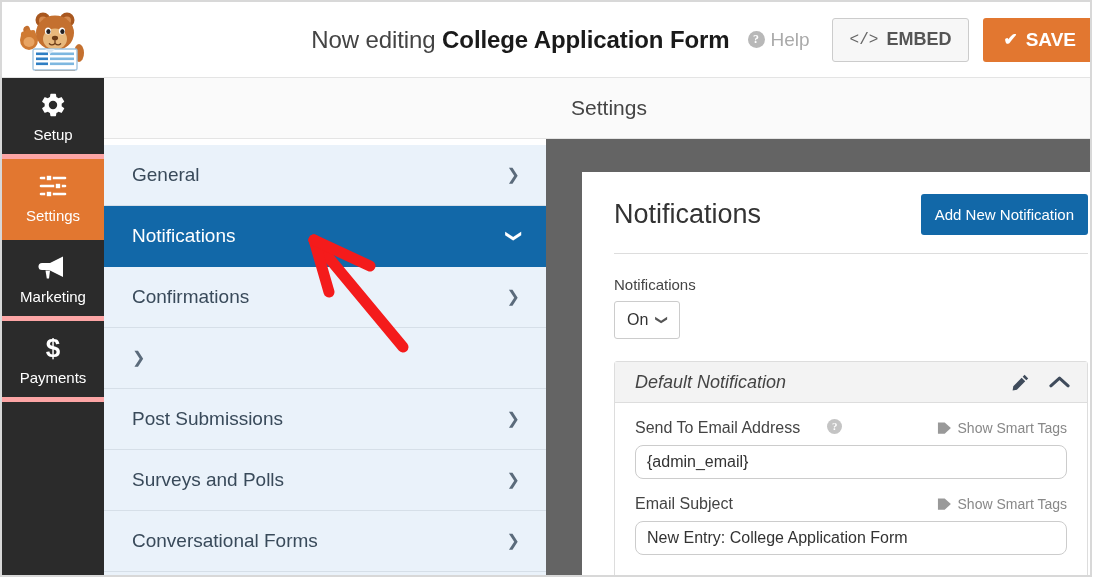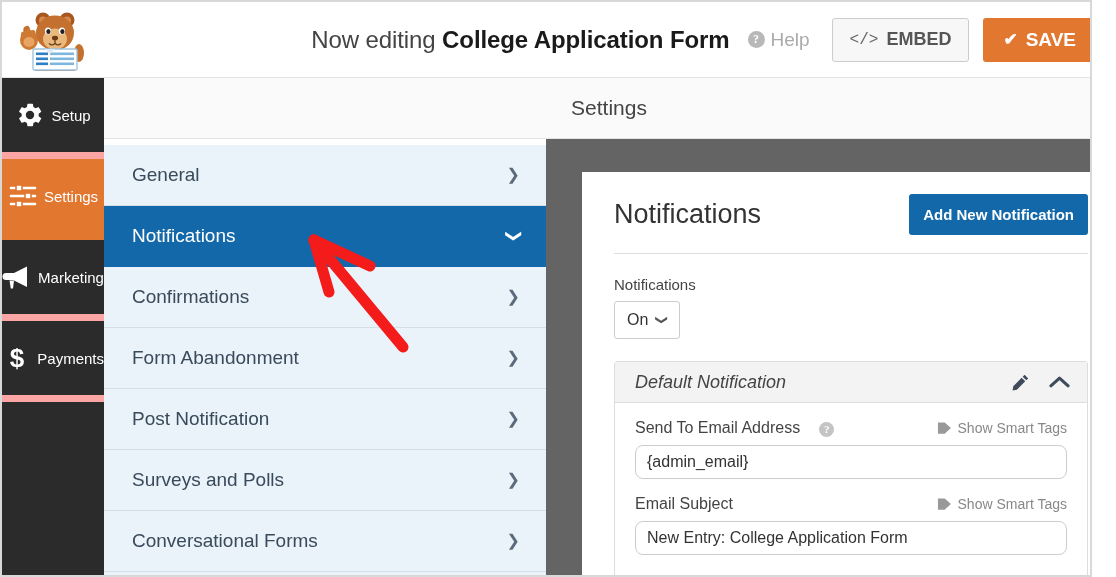--- a/index.html
+++ b/index.html
@@ -76,25 +76,25 @@
   .check-glyph { font-size: 17px; }
 
   
   .sidebar {
     position: absolute; left: 0; top: 76px;
     width: 102px; height: 499px;
     background: #2b2b2b;
   }
   .side-item {
     height: 81px; width: 102px;
-    display: flex; flex-direction: row;
+    display: flex; flex-direction: column;
     align-items: center; justify-content: center;
     gap: 6px;
     color: #ffffff;
-    border-bottom: 7px solid #fca5a5;
+    border-bottom: 5px solid #fca5a5;
     cursor: pointer;
     user-select: none;
   }
   .side-item.active { background: #e27730; border-bottom-color: #e27730; }
   .side-label { font-size: 15px; color: #ffffff; }
   .side-icon { width: 30px; height: 30px; display:flex; align-items:center; justify-content:center; }
   .side-icon svg { display:block; }
 
   
   .settings-bar {
@@ -145,21 +145,21 @@
   }
   .panel-inner { padding: 22px 30px 0 32px; }
   .panel-head {
     display: flex; align-items: center; justify-content: space-between;
     padding-bottom: 18px;
     border-bottom: 1px solid #dddddd;
   }
   .panel-title { font-size: 27px; color: #333333; font-weight: normal; }
   .btn-add {
     background: #1268a8; color: #ffffff; border: none; border-radius: 3px;
-    font-size: 15px; font-weight: bold; padding: 12px 14px;
+    font-size: 15px; font-weight: normal; padding: 12px 14px;
     cursor: pointer; white-space: nowrap;
   }
   .field-label-sm { font-size: 15px; color: #444444; margin: 22px 0 8px; }
   .select-on {
     display: inline-flex; align-items: center; gap: 9px;
     border: 1px solid #cccccc; border-radius: 3px; background: #ffffff;
     padding: 9px 12px; font-size: 16px; color: #333333;
     cursor: pointer;
   }
   .select-chev { font-size: 12px; color: #555; }
@@ -179,21 +179,21 @@
     padding: 0 17px 0 20px;
   }
   .note-card-title { font-size: 18px; color: #444444; font-style: italic; }
   .note-head-icons { display: flex; align-items: center; gap: 19px; }
   .ic-btn { cursor: pointer; display:flex; align-items:center; }
   .note-card-body { padding: 16px 20px 10px; }
   .row-label {
     display: flex; align-items: center; justify-content: space-between;
     margin-bottom: 8px;
   }
-  .row-label-left { display: flex; align-items: flex-end; gap: 19px; }
+  .row-label-left { display: flex; align-items: flex-start; gap: 27px; }
   .row-label-text { font-size: 16px; color: #444444; }
   .help-circle-sm {
     width: 15px; height: 15px; border-radius: 50%;
     background: #c4c4c4; color: #ffffff;
     font-size: 11px; font-weight: bold; line-height: 15px;
     text-align: center; display: inline-block;
     font-family: "Liberation Serif", serif; cursor: pointer;
   }
   .smart-tags {
     display: inline-flex; align-items: center; gap: 6px;
@@ -351,26 +351,25 @@
       <span class="mi-label">Notifications</span>
       <span class="chev" style="display: inline-block; transform: rotate(90deg);">❯</span>
     </div>
 
     <div class="menu-item">
       <span class="mi-label">Confirmations</span>
       <span class="chev">❯</span>
     </div>
 
     <div class="menu-item">
-      <span class="mi-label">Form Abandonment</span>
-      <span class="chev">❯</span>
-    </div>
-
-    <div class="menu-item">
-      <span class="mi-label">Post Notification</span>
+      <span class="chev">❯</span>
+    </div>
+
+    <div class="menu-item">
+      <span class="mi-label">Post Submissions</span>
       <span class="chev">❯</span>
     </div>
 
     <div class="menu-item">
       <span class="mi-label">Surveys and Polls</span>
       <span class="chev">❯</span>
     </div>
 
     <div class="menu-item">
       <span class="mi-label">Conversational Forms</span>

